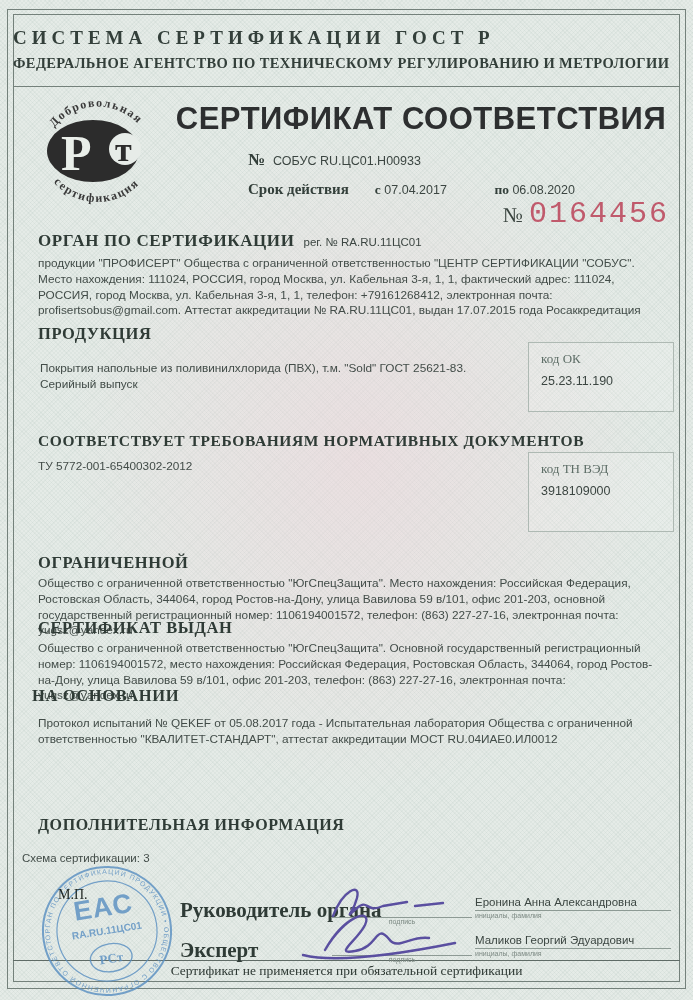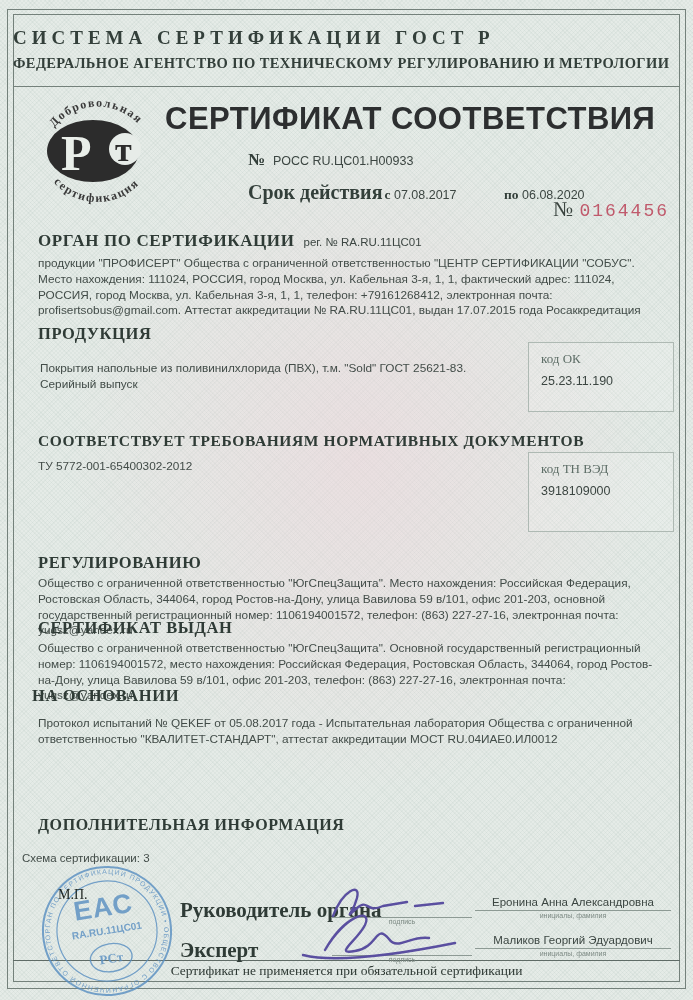--- a/index.html
+++ b/index.html
@@ -15,50 +15,50 @@
   }
   .border-outer { position:absolute; left:7px; right:7px; top:9px; bottom:11px; border:1.5px solid #74817b; pointer-events:none; }
   .border-inner { position:absolute; left:13px; right:13px; top:14px; bottom:18px; border:1px solid #74817b; pointer-events:none; }
 
   .hdr { position:absolute; left:13px; right:13px; top:14px; height:72px; border-bottom:1px solid #74817b; text-align:left; }
   .hdr-line1 { margin-top:13px; font-family:"Liberation Serif", serif; font-weight:bold; font-size:19px; letter-spacing:5px; color:#333f3a; }
   .hdr-line2 { margin-top:6px; font-family:"Liberation Serif", serif; font-weight:bold; font-size:14.5px; letter-spacing:0.4px; color:#333f3a; }
 
   .rst-logo { position:absolute; left:33px; top:94px; width:128px; height:112px; }
 
-  .cert-title { position:absolute; left:165px; right:16px; top:101px; font-weight:bold; font-size:31px; letter-spacing:0.5px; color:#2d2f30; }
+  .cert-title { position:absolute; left:165px; right:16px; top:101px; text-align:center; font-weight:bold; font-size:31px; letter-spacing:0.5px; color:#2d2f30; }
 
   .reg-row { position:absolute; left:248px; top:150px; font-size:12.5px; color:#3c4642; }
   .no-sign { font-family:"Liberation Serif", serif; font-weight:bold; font-size:17px; color:#333f3a; margin-right:8px; }
   .validity-row { position:absolute; left:248px; top:181px; font-size:12.5px; color:#3c4642; }
-  .validity-label { font-family:"Liberation Serif", serif; font-weight:bold; font-size:20px; color:#333f3a; margin-right:2px; }
+  .validity-label { font-family:"Liberation Serif", serif; font-weight:bold; font-size:15px; color:#333f3a; margin-right:26px; }
   .srs { font-family:"Liberation Serif", serif; font-weight:bold; font-size:13.5px; color:#333f3a; }
   .to-group { margin-left:44px; }
 
   .blank-no { position:absolute; right:24px; top:197px; }
   .blank-no .no-sign2 { font-family:"Liberation Serif", serif; font-size:21px; color:#3a443f; margin-right:6px; }
-  .blank-no .digits { font-family:"Liberation Mono", monospace; font-size:18px; letter-spacing:2px; }
+  .blank-no .digits { font-family:"Liberation Mono", monospace; font-size:30px; letter-spacing:2px; }
 
   .sec-head { position:absolute; font-family:"Liberation Serif", serif; font-weight:bold; color:#2f3b36; letter-spacing:0.6px; }
   .sec-body { position:absolute; font-size:11.8px; line-height:1.34; color:#424c48; }
   .reg-small { font-size:11.5px; font-weight:normal; font-family:"Liberation Sans", sans-serif; letter-spacing:0; color:#3c4642; margin-left:9px; }
 
   .code-box { position:absolute; left:528px; width:146px; border:1px solid #aeb9b3; background:rgba(255,255,255,0.12); padding:8px 0 0 12px; box-sizing:border-box; }
   .code-label { font-family:"Liberation Serif", serif; font-size:13px; color:#5d6d66; }
   .code-value { margin-top:7px; font-size:12.5px; color:#3c4642; }
 
   .schema-line { position:absolute; left:22px; top:852px; font-size:11.5px; color:#424c48; }
 
   .stamp { position:absolute; left:18px; top:858px; width:178px; height:142px; z-index:5; opacity:0.82; }
   .mp-label { position:absolute; left:58px; top:887px; z-index:6; font-family:Liberation Serif, serif; font-size:14px; color:#1d2420; }
 
   .sig-label { position:absolute; font-family:"Liberation Serif", serif; font-weight:bold; font-size:21px; color:#2f3b36; z-index:6; }
   .sig-linebox { position:absolute; left:332px; width:140px; border-bottom:1px solid #8d9a94; height:1px; z-index:4; }
   .sig-caption { position:absolute; left:332px; width:140px; text-align:center; font-size:7px; color:#7d8a84; z-index:4; }
-  .name-box { position:absolute; left:475px; width:196px; text-align:center; z-index:4; }
+  .name-box { position:absolute; left:475px; width:196px; text-align:left; z-index:4; }
   .name-text { font-size:11.5px; color:#3c4642; padding-bottom:2px; border-bottom:1px solid #8d9a94; }
   .name-caption { margin-top:1px; font-size:7px; color:#7d8a84; }
   .scribble { position:absolute; z-index:6; }
 
   .footer-sep { position:absolute; left:13px; right:13px; top:960px; border-top:1px solid #5f6b66; }
   .footer-note { position:absolute; left:13px; right:13px; top:963px; text-align:center; font-family:"Liberation Serif", serif; font-size:13.5px; color:#2e3934; z-index:1; }
 </style>
 </head>
 <body>
 
@@ -86,26 +86,26 @@
       <ellipse cx="60" cy="57" rx="46" ry="31" fill="#2c2c2c"></ellipse>
       <circle cx="92" cy="55" r="16" fill="#e7ece8"></circle>
       <text x="28" y="76" font-family="Liberation Serif, serif" font-weight="bold" font-size="50" fill="#e9eee9">Р</text>
       <text x="82" y="67" font-family="Liberation Serif, serif" font-weight="bold" font-size="34" fill="#2c2c2c">т</text>
     </g>
   </svg>
 
   <div class="cert-title">СЕРТИФИКАТ СООТВЕТСТВИЯ</div>
 
   <div class="reg-row">
-    <span class="no-sign">№</span><span>РОСС RU.ЦС01.Н00933</span>
+    <span class="no-sign">№</span><span>СОБУС RU.ЦС01.Н00933</span>
   </div>
 
   <div class="validity-row">
     <span class="validity-label">Срок действия</span><span class="srs">с</span>
-    <span>07.08.2017</span>
+    <span>07.04.2017</span>
     <span class="srs to-group">по</span>
     <span>06.08.2020</span>
   </div>
 
   <div class="blank-no">
     <span class="no-sign2">№</span><span class="digits" style="color:#c05a6c;">0164456</span>
   </div>
 
   <div class="sec-head" style="left:38px; top:231px; font-size:17px;">
     <span>ОРГАН ПО СЕРТИФИКАЦИИ</span><span class="reg-small">рег. № RA.RU.11ЦС01</span>
@@ -119,21 +119,21 @@
     <div class="code-value">25.23.11.190</div>
   </div>
 
   <div class="sec-head" style="left:38px; top:432px; font-size:15.5px;">СООТВЕТСТВУЕТ ТРЕБОВАНИЯМ НОРМАТИВНЫХ ДОКУМЕНТОВ</div>
   <div class="sec-body" style="left:38px; top:459px; width:460px;">ТУ 5772-001-65400302-2012</div>
   <div class="code-box" style="top:452px; height:80px;">
     <div class="code-label">код ТН ВЭД</div>
     <div class="code-value">3918109000</div>
   </div>
 
-  <div class="sec-head" style="left:38px; top:553px; font-size:16.5px;">РЕГУЛИРОВАНИЮ</div>
+  <div class="sec-head" style="left:38px; top:553px; font-size:16.5px;">ОГРАНИЧЕННОЙ</div>
   <div class="sec-body" style="left:38px; top:576px; width:618px;">Общество с ограниченной ответственностью "ЮгСпецЗащита". Место нахождения: Российская Федерация, Ростовская Область, 344064, город Ростов-на-Дону, улица Вавилова 59 в/101, офис 201-203, основной государственный регистрационный номер: 1106194001572, телефон: (863) 227-27-16, электронная почта: yugsz@yandex.ru</div>
 
   <div class="sec-head" style="left:38px; top:618px; font-size:16.5px;">СЕРТИФИКАТ ВЫДАН</div>
   <div class="sec-body" style="left:38px; top:641px; width:618px;">Общество с ограниченной ответственностью "ЮгСпецЗащита". Основной государственный регистрационный номер: 1106194001572, место нахождения: Российская Федерация, Ростовская Область, 344064, город Ростов-на-Дону, улица Вавилова 59 в/101, офис 201-203, телефон: (863) 227-27-16, электронная почта: yugsz@yandex.ru</div>
 
   <div class="sec-head" style="left:32px; top:686px; font-size:16.5px;">НА ОСНОВАНИИ</div>
   <div class="sec-body" style="left:38px; top:716px; width:630px;">Протокол испытаний № QEKEF от 05.08.2017 года - Испытательная лаборатория Общества с ограниченной ответственностью "КВАЛИТЕТ-СТАНДАРТ", аттестат аккредитации МОСТ RU.04ИАЕ0.ИЛ0012</div>
 
   <div class="sec-head" style="left:38px; top:816px; font-size:16px;">ДОПОЛНИТЕЛЬНАЯ ИНФОРМАЦИЯ</div>
   <div class="schema-line">Схема сертификации: 3</div>

